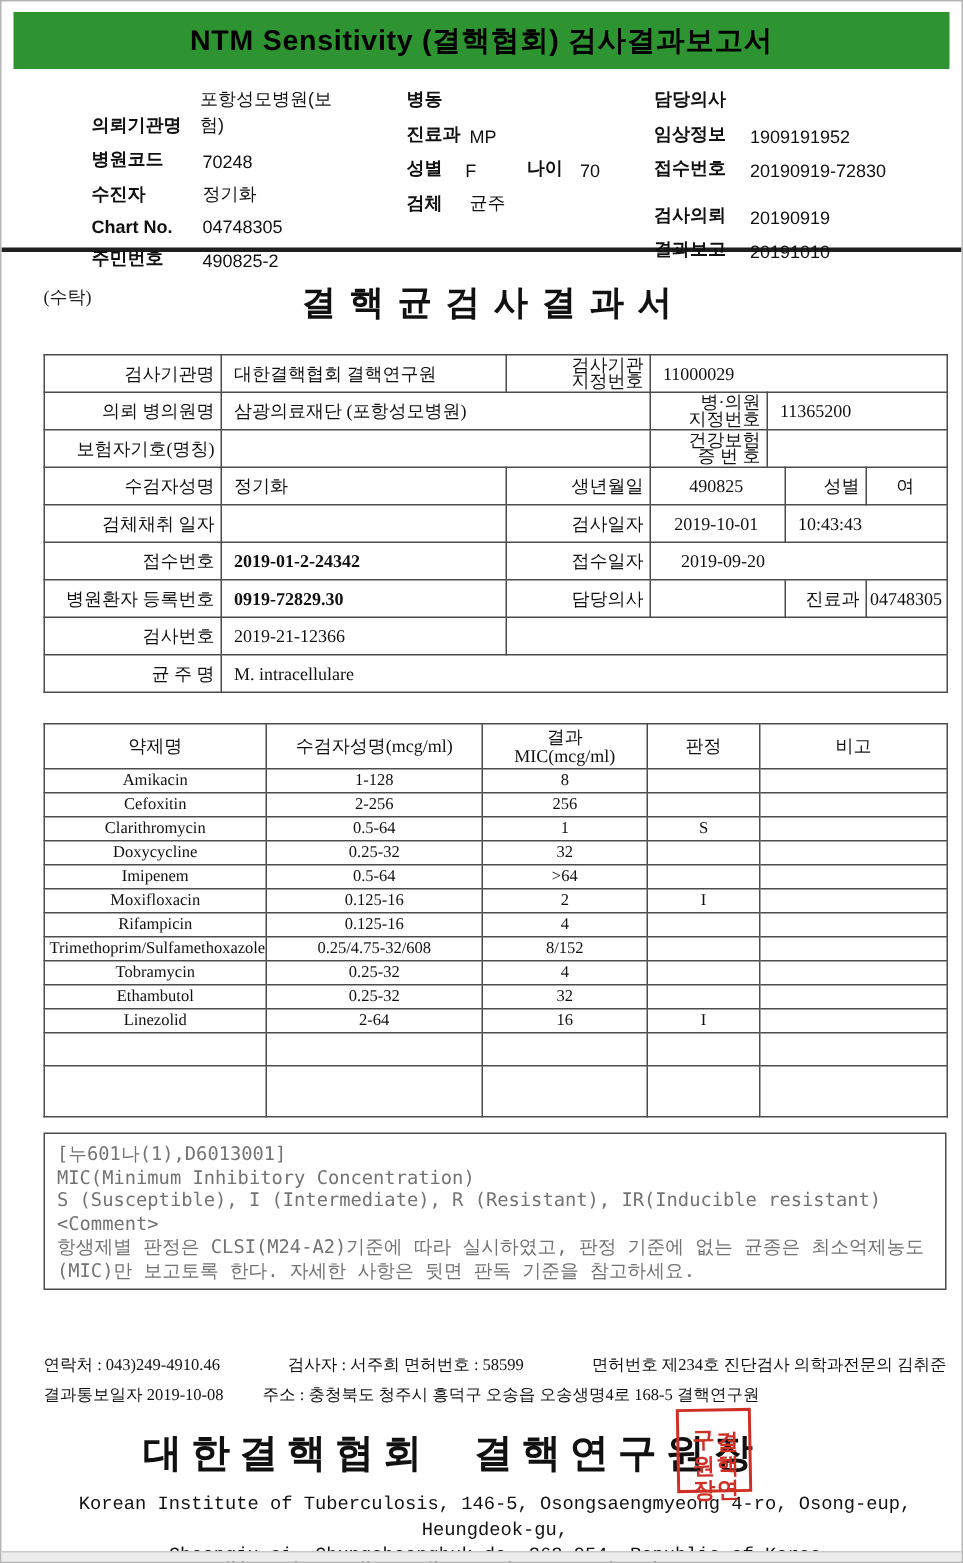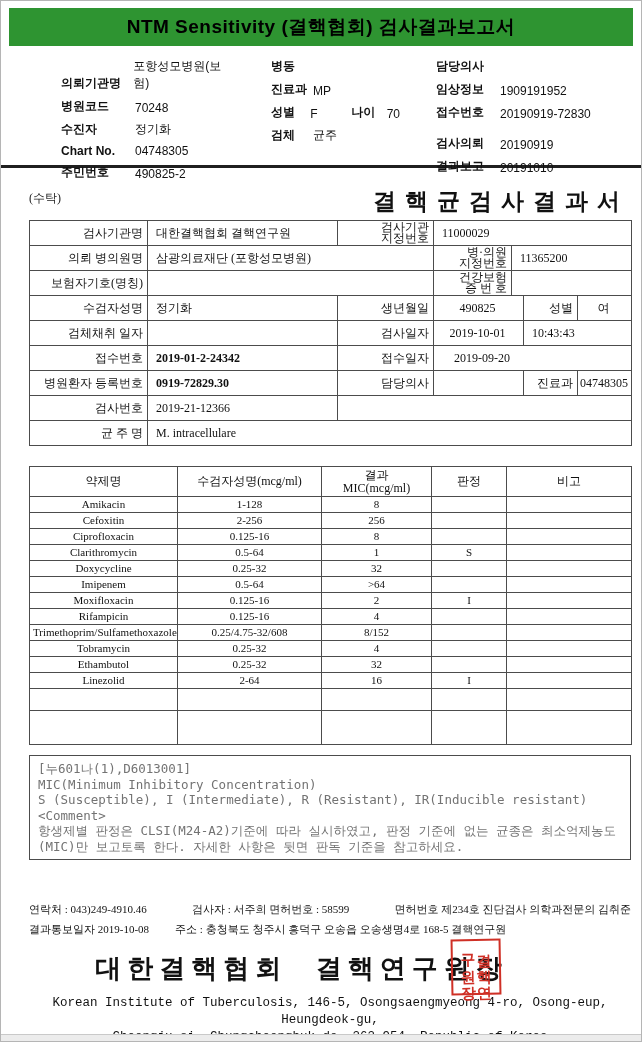--- a/index.html
+++ b/index.html
@@ -24,21 +24,21 @@
   .pcol1 .plabel { width:74px; }
   .pcol2 .plabel { width:42px; }
   .pcol3 .plabel { width:64px; }
   .sexval { width:44px; }
   .agelabel { width:38px; font-weight:bold; }
   .gap-above { margin-top:14px; }
   .gap-small { margin-top:4px; }
 
   
   .doc { padding:14px 12px 0 28px; font-family:"Liberation Serif", serif; }
-  .doc-header { position:relative; text-align:right; height:38px; margin-bottom:0; }
+  .doc-header { position:relative; text-align:center; height:38px; margin-bottom:16px; }
   .sutak { position:absolute; left:0px; top:8px; font-size:12px; color:#222; }
   .doc-title { font-size:23px; font-weight:bold; letter-spacing:9px; padding-top:4px; }
 
   table { border-collapse:collapse; table-layout:fixed; width:602px; }
   .info-table td { border:1px solid #4c4c4c; font-size:12px; height:25px; padding:1px 4px; }
   .info-table .lbl { text-align:right; }
   .info-table .val { text-align:left; padding-left:8px; }
   .info-table .ctr { text-align:center; padding-left:2px; }
   .info-table .pad20 { padding-left:20px; }
   .preline { white-space:pre-line; line-height:11px; }
@@ -263,27 +263,20 @@
         <td></td>
       </tr>
       <tr>
         <td>Cefoxitin</td>
         <td>2-256</td>
         <td>256</td>
         <td></td>
         <td></td>
       </tr>
       <tr>
-        <td>Ciprofloxacin</td>
-        <td>0.125-16</td>
-        <td>8</td>
-        <td></td>
-        <td></td>
-      </tr>
-      <tr>
         <td>Clarithromycin</td>
         <td>0.5-64</td>
         <td>1</td>
         <td>S</td>
         <td></td>
       </tr>
       <tr>
         <td>Doxycycline</td>
         <td>0.25-32</td>
         <td>32</td>

